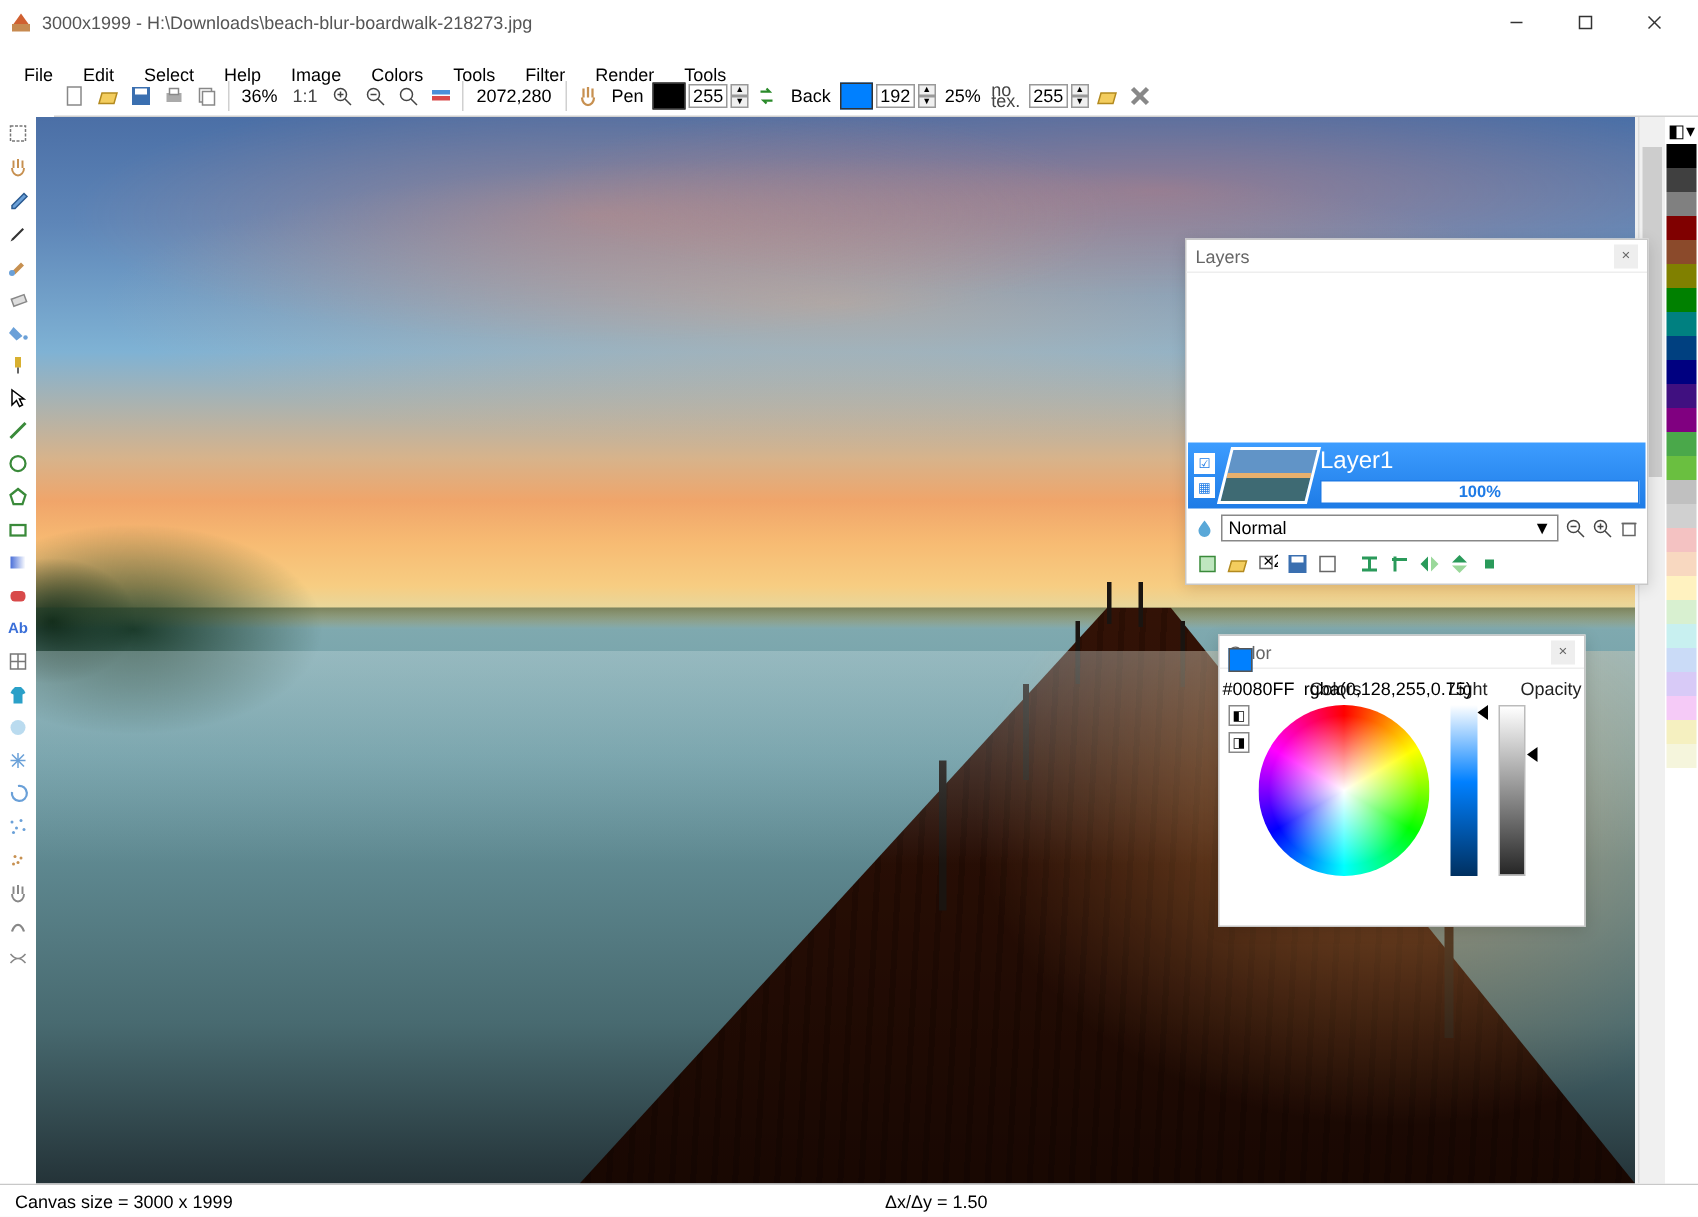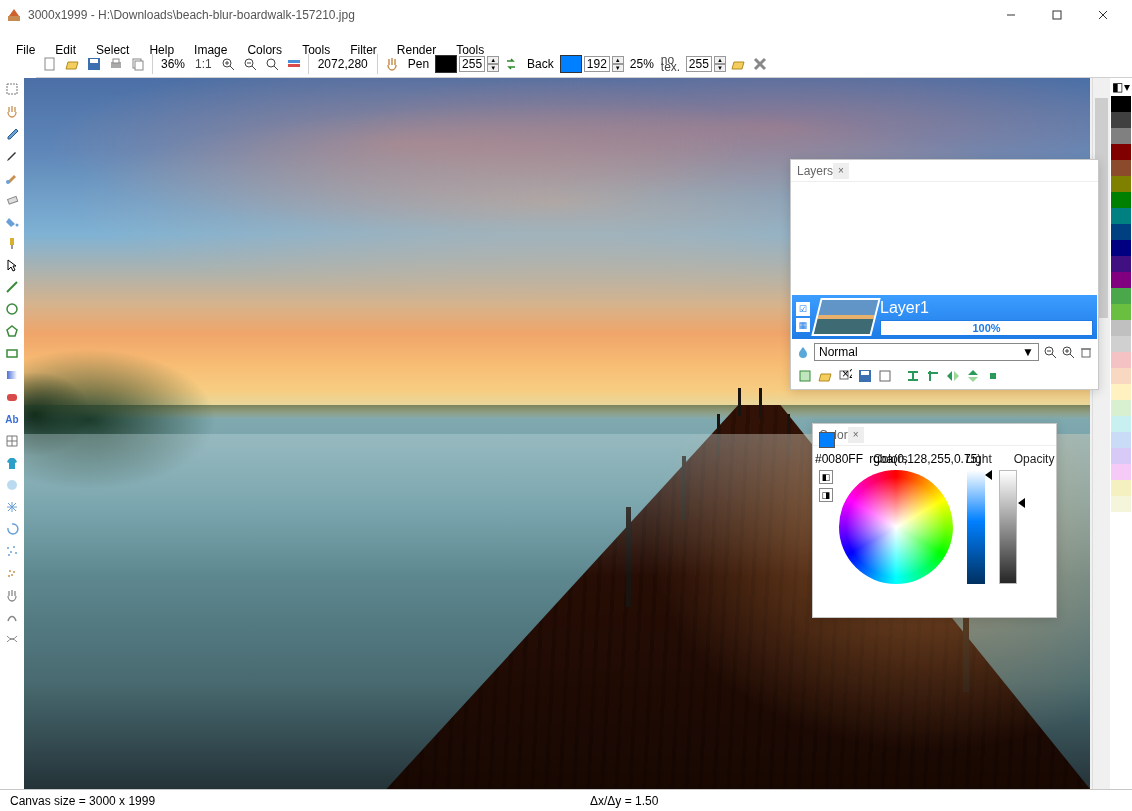--- a/index.html
+++ b/index.html
@@ -72,21 +72,21 @@
 .posts { position:absolute; left:34%; right:0; top:40%; bottom:0; pointer-events:none; }
 .post { position:absolute; background:#1a1410; }
 
 
 .right-palette { width: 22px; background:#fff; display:flex; flex-direction:column; align-items:center; padding-top:2px; }
 .right-palette .hdr { width:20px; height:14px; display:flex; align-items:center; justify-content:space-between; font-size:8px; padding:0 1px; margin-bottom:2px; }
 .right-palette .pc { width:20px; height:16px; }
 
 
 .panel { position:absolute; background:#fff; border:1px solid #c8c8c8; box-shadow:0 2px 10px rgba(0,0,0,.15); }
-.panel .ph { height:22px; display:flex; align-items:center; justify-content:flex-start; padding:0 6px; color:#666; font-size:12px; border-bottom:1px solid #eee; }
+.panel .ph { height:22px; display:flex; align-items:center; justify-content:space-between; padding:0 6px; color:#666; font-size:12px; border-bottom:1px solid #eee; }
 .panel .ph .xbtn { width:16px; height:16px; display:flex; align-items:center; justify-content:center; background:#eee; font-size:10px; }
 
 
 .layers { left:790px; top:81px; width:309px; height:231px; }
 .layer-row { position:absolute; left:1px; right:1px; bottom:50px; height:44px; background:linear-gradient(#3d9dff,#1e7be6); display:flex; align-items:center; gap:4px; padding:2px 4px; }
 .layer-toggles { width:16px; display:flex; flex-direction:column; gap:2px; }
 .layer-toggles div { width:14px; height:14px; border:1px solid #fff; background:#fff; display:flex; align-items:center; justify-content:center; font-size:9px; color:#1e7be6; }
 .layer-thumb { width:60px; height:38px; border:2px solid #fff; transform:skewX(-14deg); background:
   linear-gradient(180deg,#6194c7 0 45%, #e8b06d 45% 55%, #3e6a73 55% 100%); }
 .layer-meta { flex:1; display:flex; flex-direction:column; gap:3px; }
@@ -135,21 +135,21 @@
 </head>
 <body>
 
 <div class="titlebar">
   <span class="app-icon">
     <svg width="16" height="16">
         <rect x="2" y="9" width="12" height="5" fill="#c78a50"></rect>
         <polygon points="8,2 13,9 3,9" fill="#d06030"></polygon>
       </svg>
   </span>
-  <span class="title">3000x1999 - H:\Downloads\beach-blur-boardwalk-157210.jpg</span>
+  <span class="title">3000x1999 - H:\Downloads\beach-blur-boardwalk-218273.jpg</span>
   <div class="winbtn">
       <svg width="10" height="10">
         <line x1="1" y1="5" x2="9" y2="5" stroke="#333"></line>
       </svg>
     </div>
   <div class="winbtn">
       <svg width="10" height="10">
         <rect x="1" y="1" width="8" height="8" fill="none" stroke="#333"></rect>
       </svg>
     </div>

